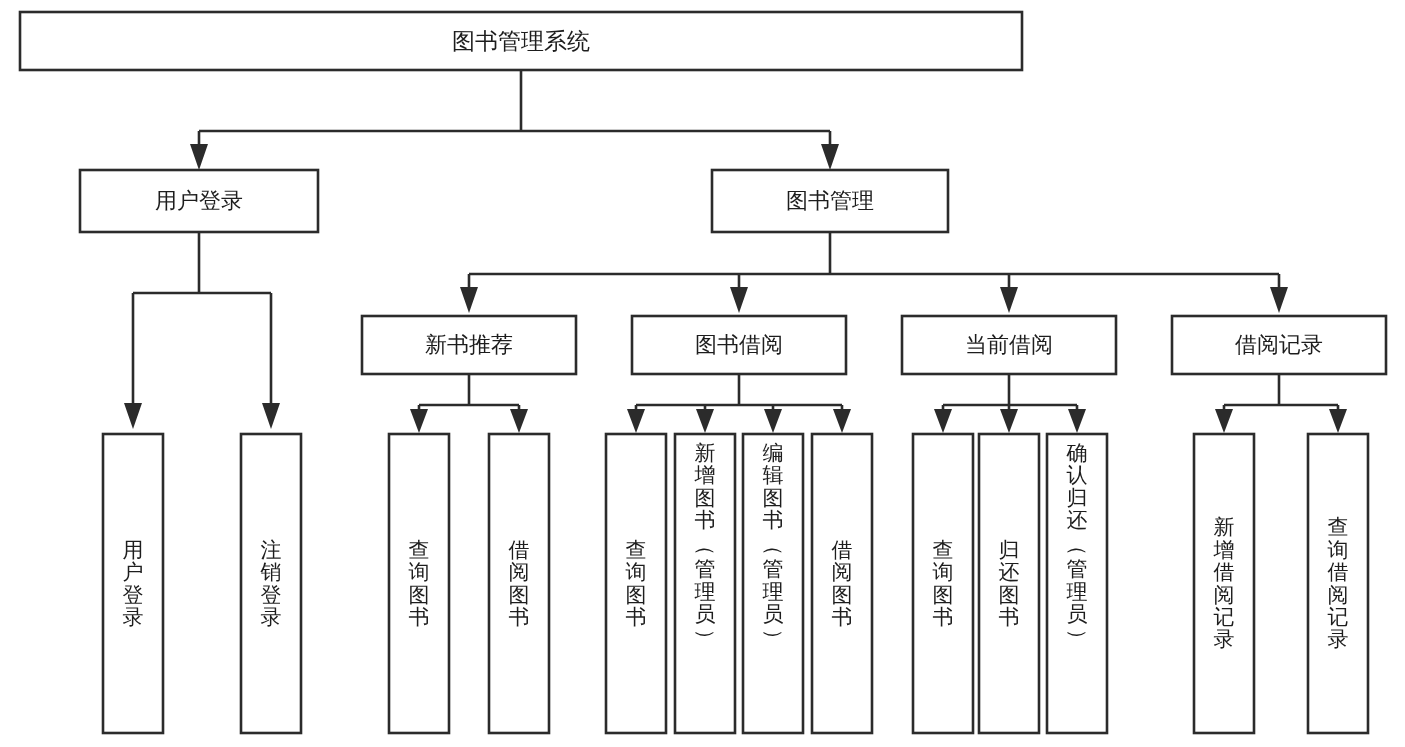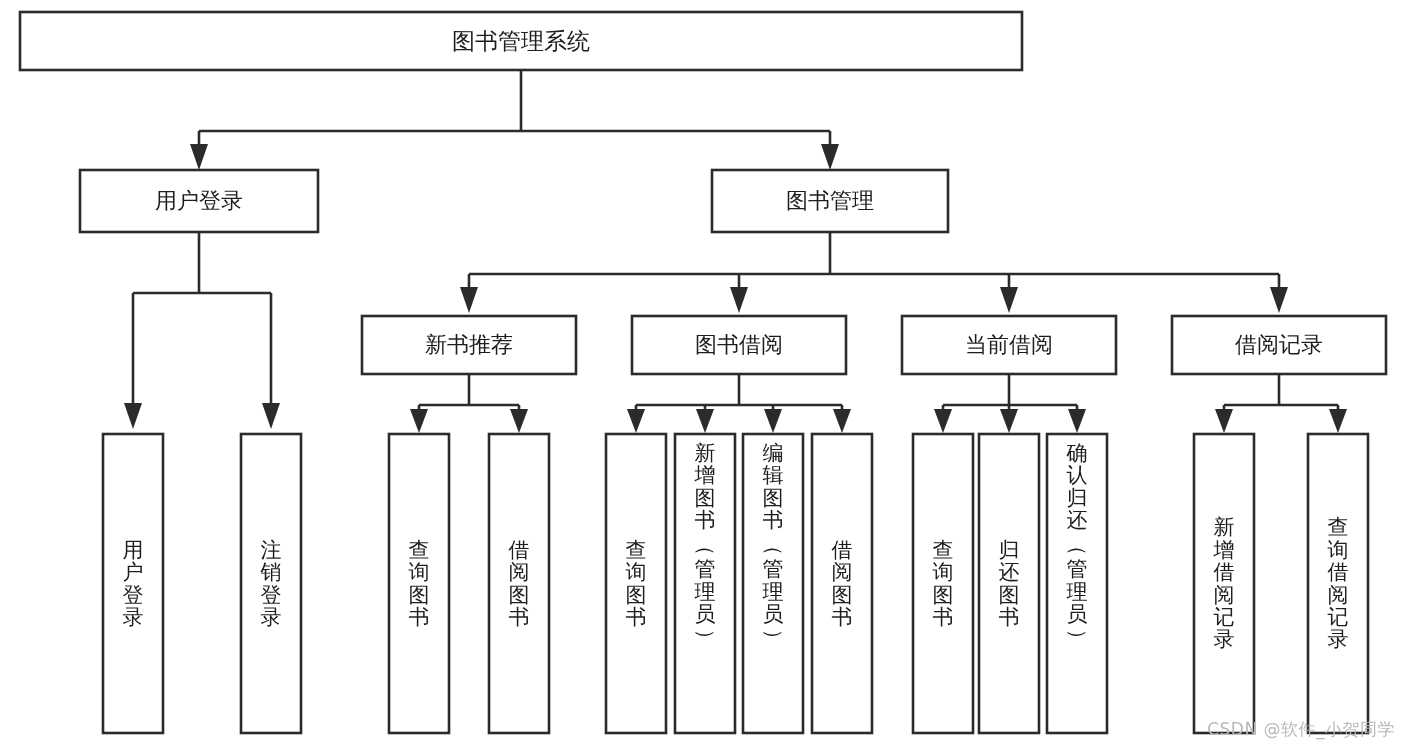--- a/index.html
+++ b/index.html
@@ -291,14 +291,13 @@
     </div>
   <div class="vtext-wrap" style="left:1308px;top:434px;width:60px;height:299px;">
       <span>查</span>
       <span>询</span>
       <span>借</span>
       <span>阅</span>
       <span>记</span>
       <span>录</span>
     </div>
 
-  <div class="watermark">CSDN @软件_小贺同学</div>
 </div>
 
 </body></html>

